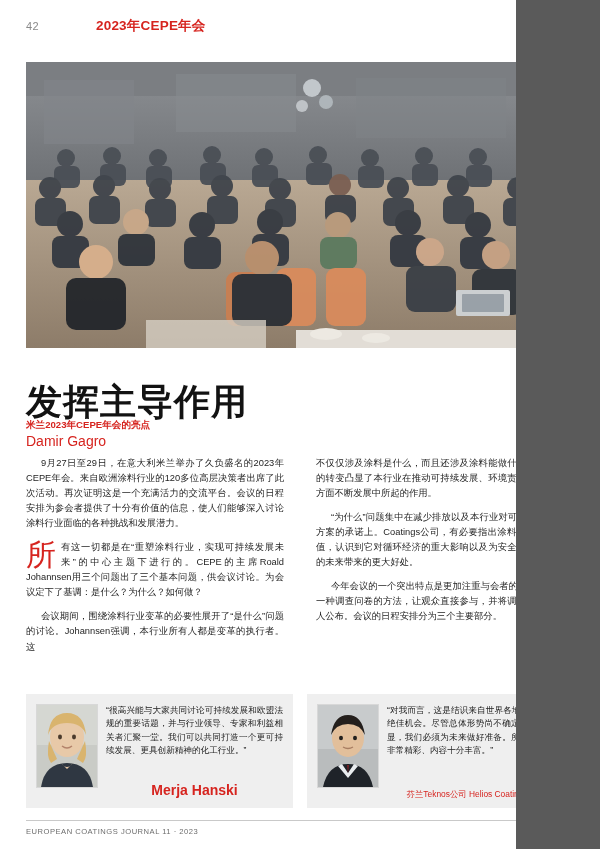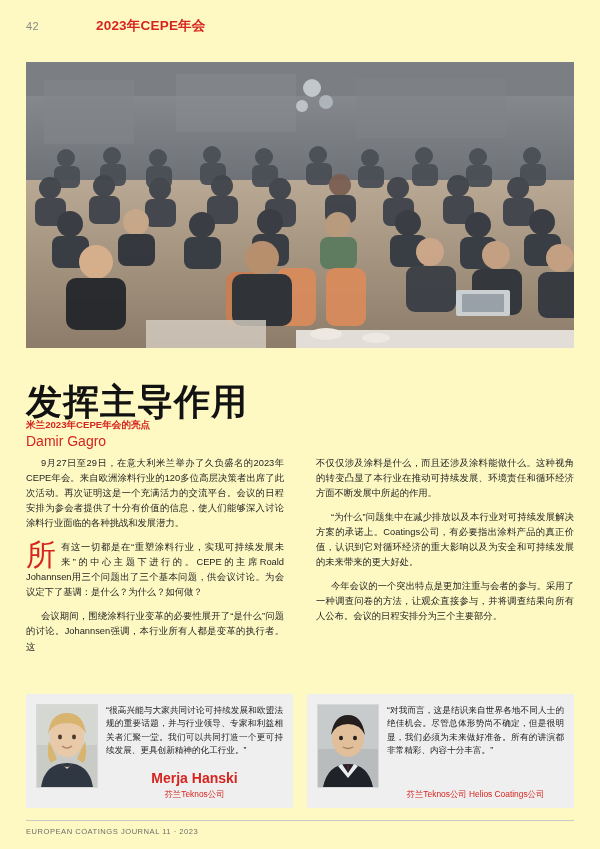--- a/index.html
+++ b/index.html
@@ -2,23 +2,23 @@
 <html><head>
 <meta charset="utf-8">
 <style>
   html, body {
     margin: 0;
     padding: 0;
     background: #5a5a5a;
   }
   .page {
     position: relative;
-    width: 600px;
+    width: 516px;
     height: 849px;
-    background: #fef9c3;
+    background: #ffffff;
     overflow: hidden;
     font-family: "Liberation Sans", sans-serif;
     color: #1a1a1a;
     box-sizing: border-box;
   }
 
   
   .header {
     position: absolute;
     left: 0;
@@ -355,21 +355,20 @@
           <ellipse cx="37" cy="32" rx="2" ry="2.4" fill="#4a3a2c"></ellipse>
           <path d="M25 41 q5 4 10 0" stroke="#b3836b" stroke-width="1.4" fill="none"></path>
           <path d="M4 82 q4 -24 26 -24 q22 0 26 24 z" fill="#2f3742"></path>
           <path d="M24 58 q6 8 12 0 l-6 6 z" fill="#e8c9a8"></path>
         </svg>
       </div>
       <div class="quote-text-wrap">
         <div class="quote-text">“很高兴能与大家共同讨论可持续发展和欧盟法规的重要话题，并与行业领导、专家和利益相关者汇聚一堂。我们可以共同打造一个更可持续发展、更具创新精神的化工行业。”</div>
         <div class="quote-attrib">
           <span class="q-name">Merja Hanski</span>
-          <span class="q-company">芬兰Teknos公司</span>
         </div>
       </div>
     </div>
 
     <div class="quote-box">
       <div class="portrait">
         <svg width="60" height="82" viewBox="0 0 60 82" xmlns="http://www.w3.org/2000/svg">
           <rect width="60" height="82" fill="#b9bcbd"></rect>
           <rect x="0" y="0" width="60" height="44" fill="#c8cbcc"></rect>
           <ellipse cx="30" cy="33" rx="16" ry="19" fill="#e2bf9b"></ellipse>

